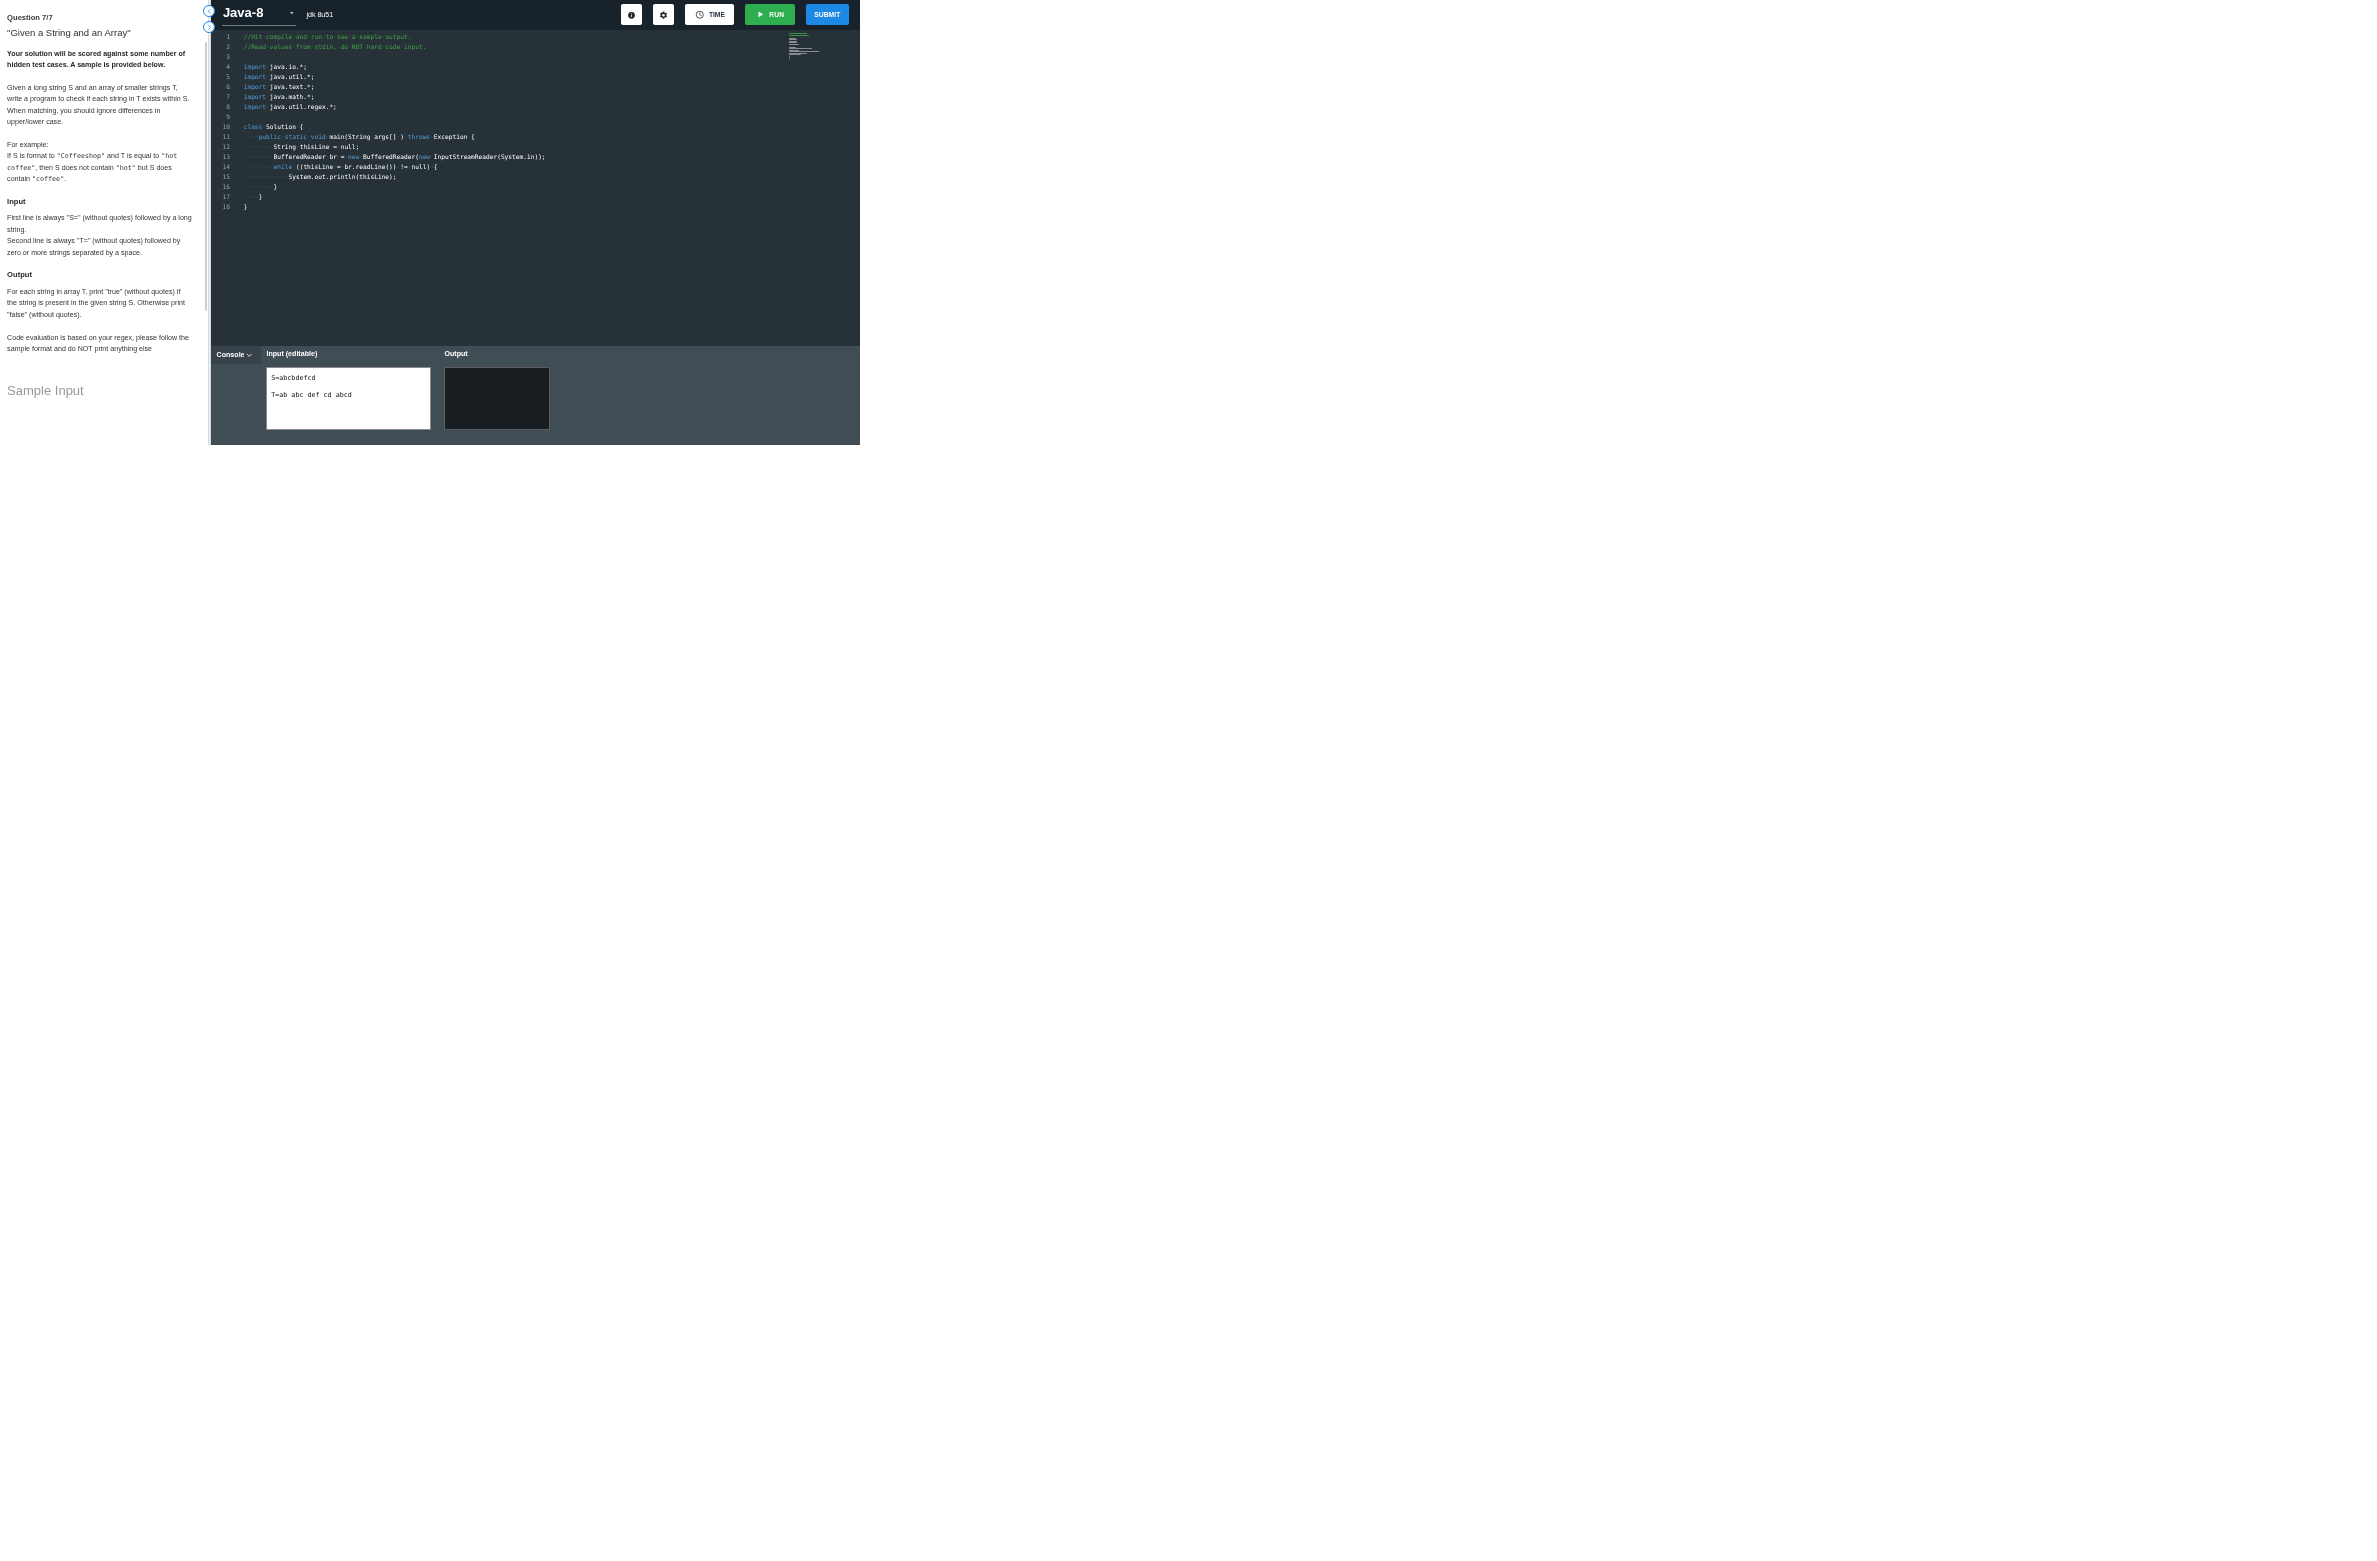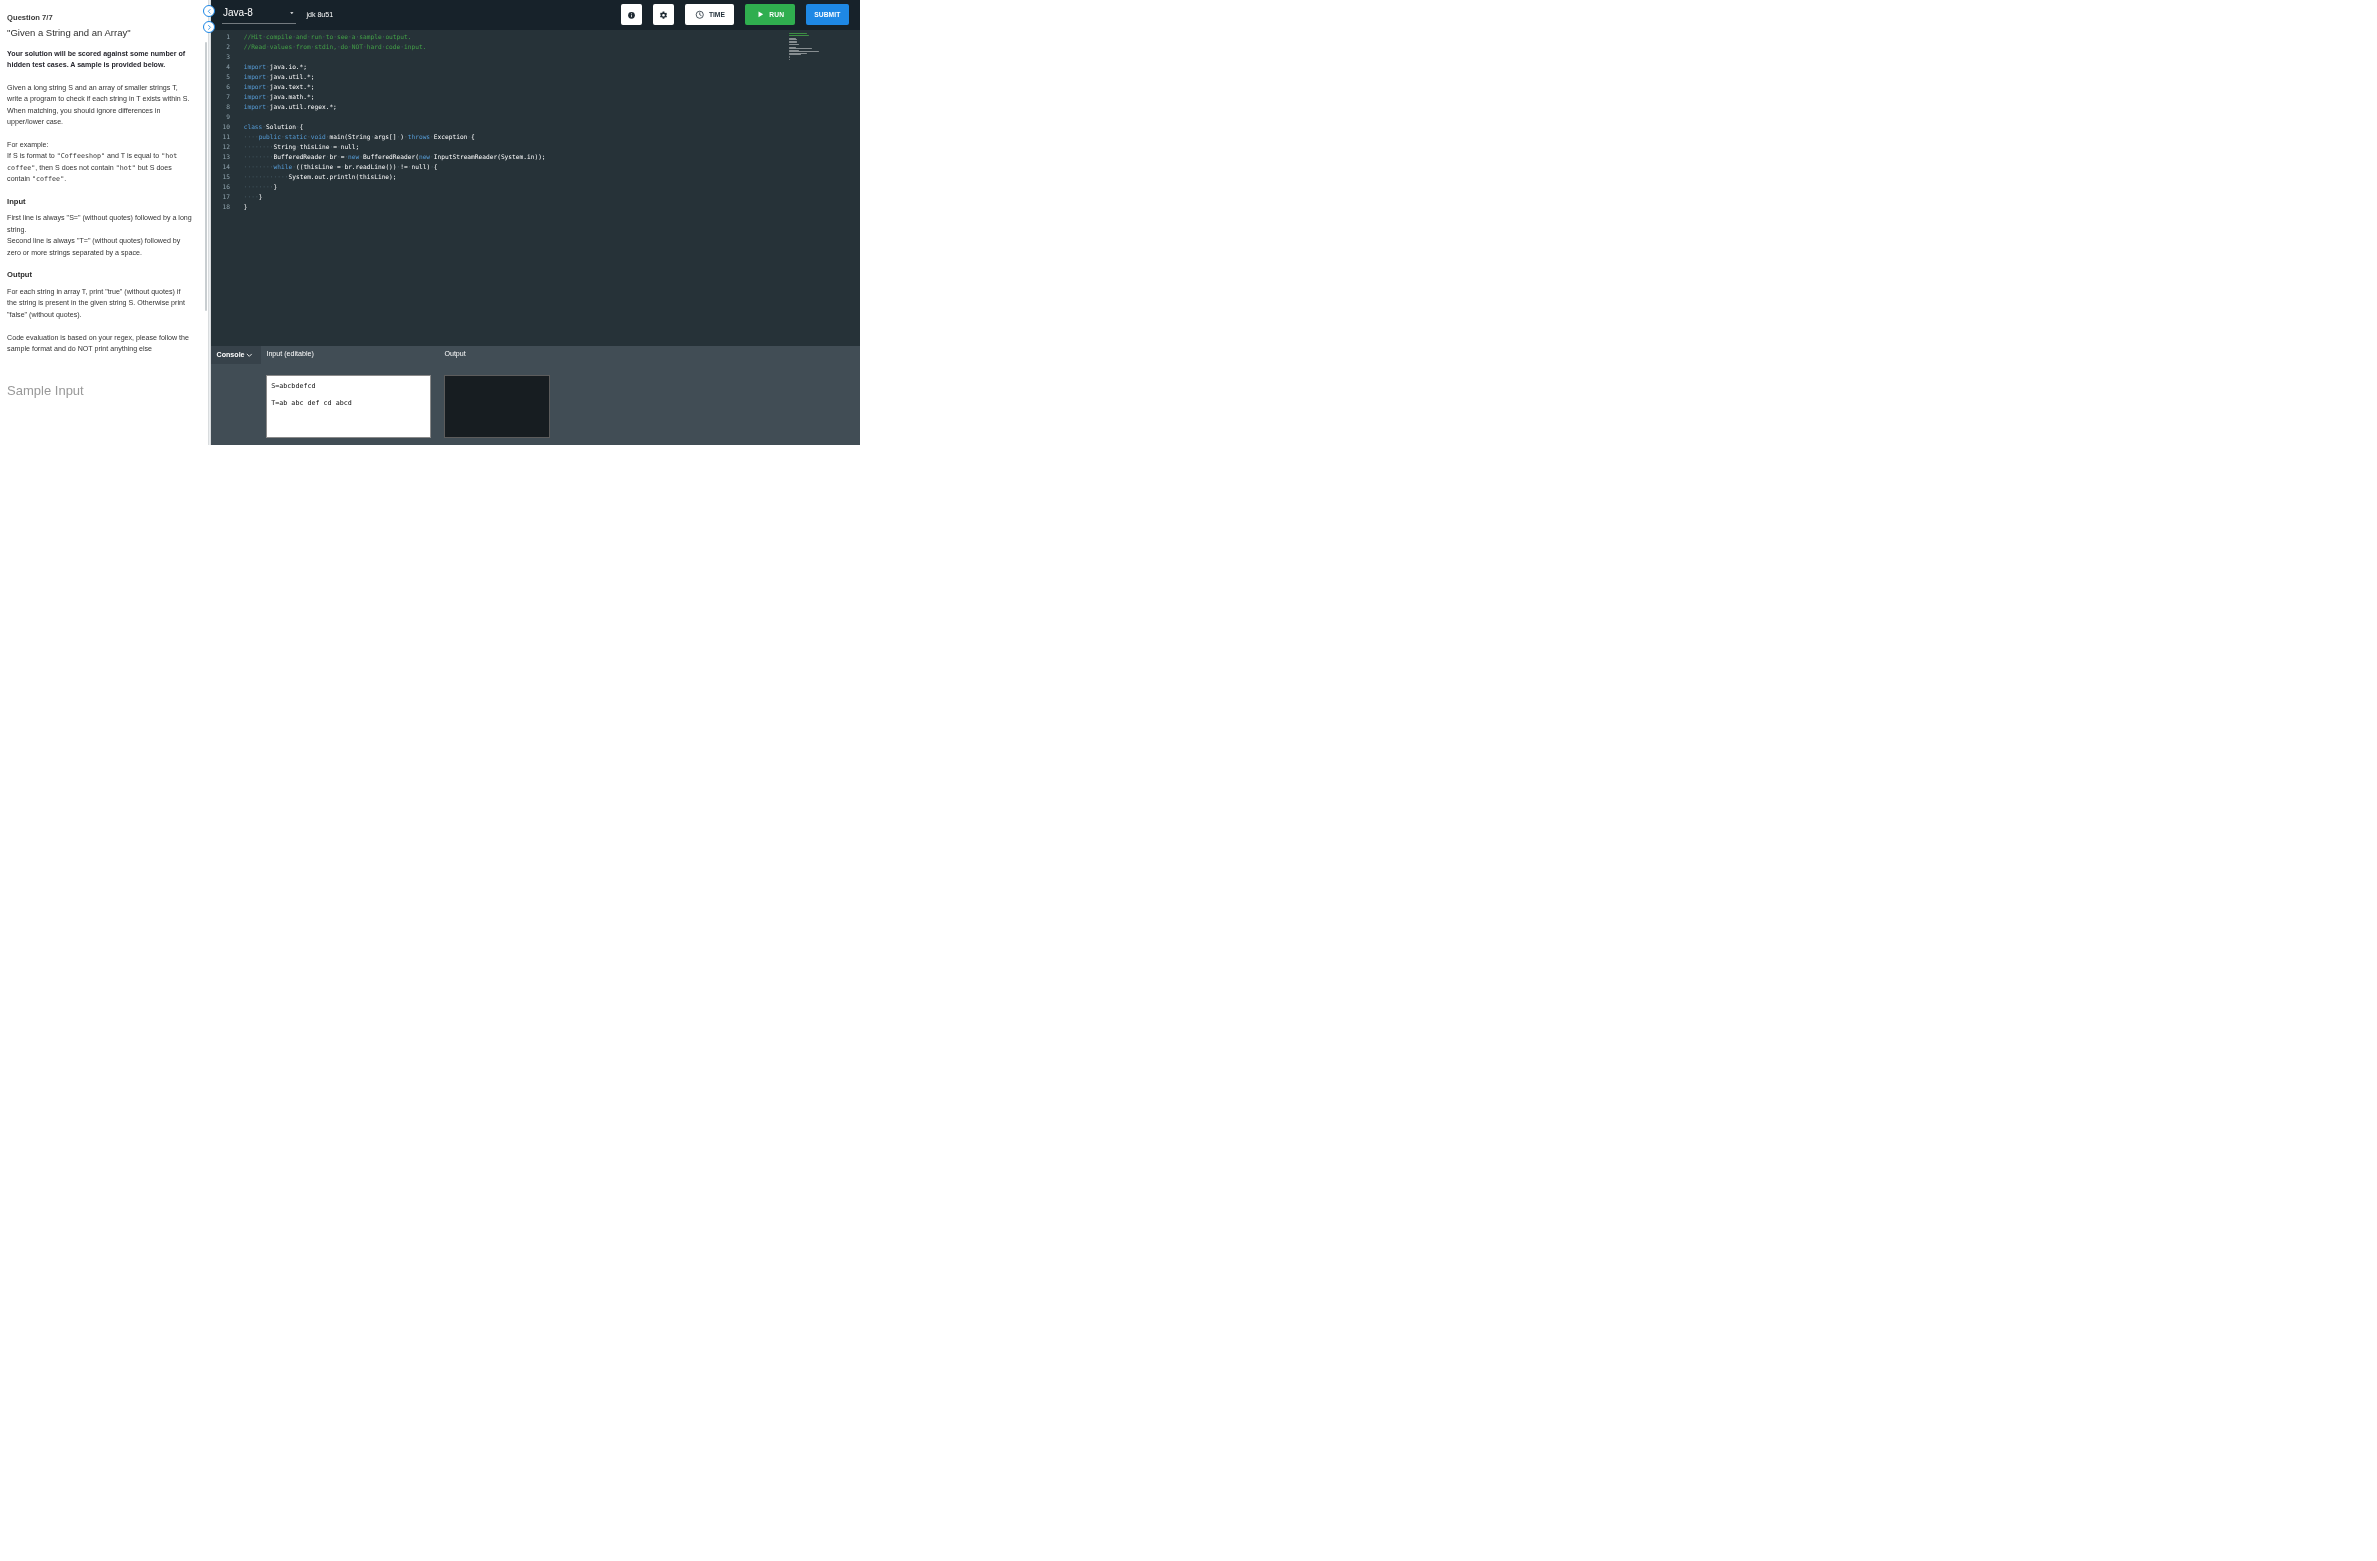--- a/index.html
+++ b/index.html
@@ -25,21 +25,21 @@
               border:1px solid var(--accent_blue,#1e88e5);display:flex;align-items:center;justify-content:center;
               padding:0;cursor:pointer;z-index:5;box-sizing:border-box}
   .c1{top:4.8px}.c2{top:21px}
 
   
   .right{flex:1;display:flex;flex-direction:column;height:100%;min-width:0}
 
   .topbar{height:29.5px;background:var(--topbar_bg,#17222a);display:flex;align-items:center;
           padding:0 11px;box-sizing:border-box;flex:none}
   .lang-select{width:72px;display:flex;align-items:center;justify-content:space-between;color:#fff;
-               font-size:10px;font-weight:400;border-bottom:0.5px solid rgba(255,255,255,.4);
+               font-size:13px;font-weight:700;border-bottom:0.5px solid rgba(255,255,255,.4);
                padding:1.9px 1px 4.8px;cursor:pointer}
   .jdk{color:#fff;font-size:7.1px;margin-left:10.5px}
   .tb-actions{margin-left:auto;display:flex;align-items:center;gap:11px}
   .btn{border:none;border-radius:1.9px;height:21px;display:flex;align-items:center;justify-content:center;
        cursor:pointer;font-family:inherit}
   .icon-btn{width:21px;background:#fff}
   .time-btn{background:#fff;padding:0 9.5px;gap:4.8px;font-size:6.7px;font-weight:700;color:#1d2b36}
   .run-btn{background:var(--run_green,#2fae4f);padding:0 10.5px;gap:4.8px;font-size:6.7px;font-weight:700;color:#fff;letter-spacing:0.1px}
   .submit-btn{background:var(--accent_blue,#1e88e5);padding:0 8.6px;font-size:6.7px;font-weight:700;color:#fff;letter-spacing:0.1px}
 
@@ -52,21 +52,21 @@
   .ws{color:var(--whitespace_dot,#546e7a);opacity:.95}
   .minimap{position:absolute;top:3.8px;right:37px;width:34px}
   .mm-line{height:1px;margin-bottom:0.5px;border-radius:0.5px}
 
   .console{height:99px;background:var(--console_bg,#414d55);display:flex;flex-direction:row;flex:none}
   .console-header{height:18px;background:var(--console_header_bg,#37424a);display:flex;align-items:center;
                   padding:0 7.6px 0 5.7px;color:#fff;font-size:7.1px;font-weight:700;flex:none}
   .console-collapse{margin-left:auto;background:transparent;border:none;cursor:pointer;display:flex;align-items:center;padding:0}
   .console-body{display:flex;padding:3.8px 8.6px 0 5.7px;gap:13px}
   .io{display:flex;flex-direction:column}
-  .io label{color:#fff;font-size:7.1px;margin-bottom:17px;font-weight:400}
+  .io label{color:#fff;font-size:7.1px;margin-bottom:9px;font-weight:700}
   .io.input{width:165px}
   .io.output{flex:1}
   textarea{box-sizing:border-box;height:63px;resize:none;font-family:"DejaVu Sans Mono",monospace;
            font-size:6.7px;line-height:17px;padding:1.9px 3.8px;outline:none}
   .stdin{background:#fff;color:#111;border:0.5px solid #8a8a8a;width:100%}
   .stdout{background:#171d21;border:0.5px solid #5c5c5c;color:#ddd;width:100%}
 </style>
 </head>
 <body>
 

